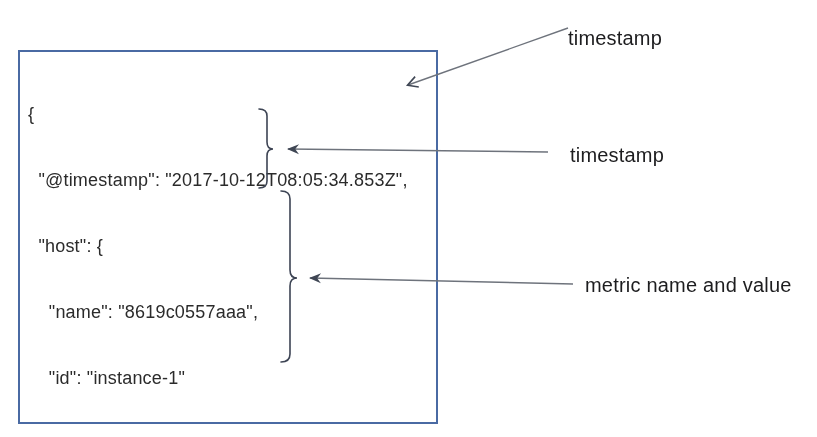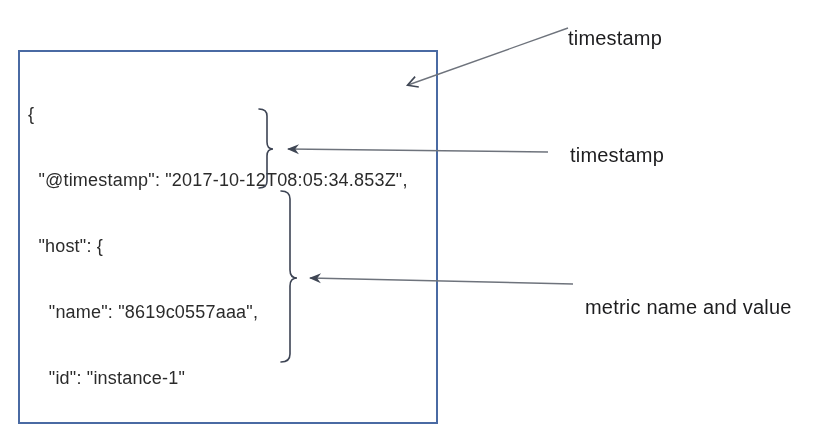--- a/index.html
+++ b/index.html
@@ -37,21 +37,21 @@
     position: absolute;
     font-family: "Liberation Sans", sans-serif;
     font-size: 20px;
     line-height: 24px;
     letter-spacing: 0.2px;
     color: #1d1d1f;
     white-space: nowrap;
   }
   .label-timestamp { left: 568px; top: 26px; }
   .label-dimensions { left: 570px; top: 143px; }
-  .label-metric { left: 585px; top: 273px; margin-top: 22px; }
+  .label-metric { left: 585px; top: 273px; }
   .overlay {
     position: absolute;
     left: 0; top: 0;
     width: 817px; height: 437px;
     pointer-events: none;
   }
 </style>
 </head>
 <body>
 

